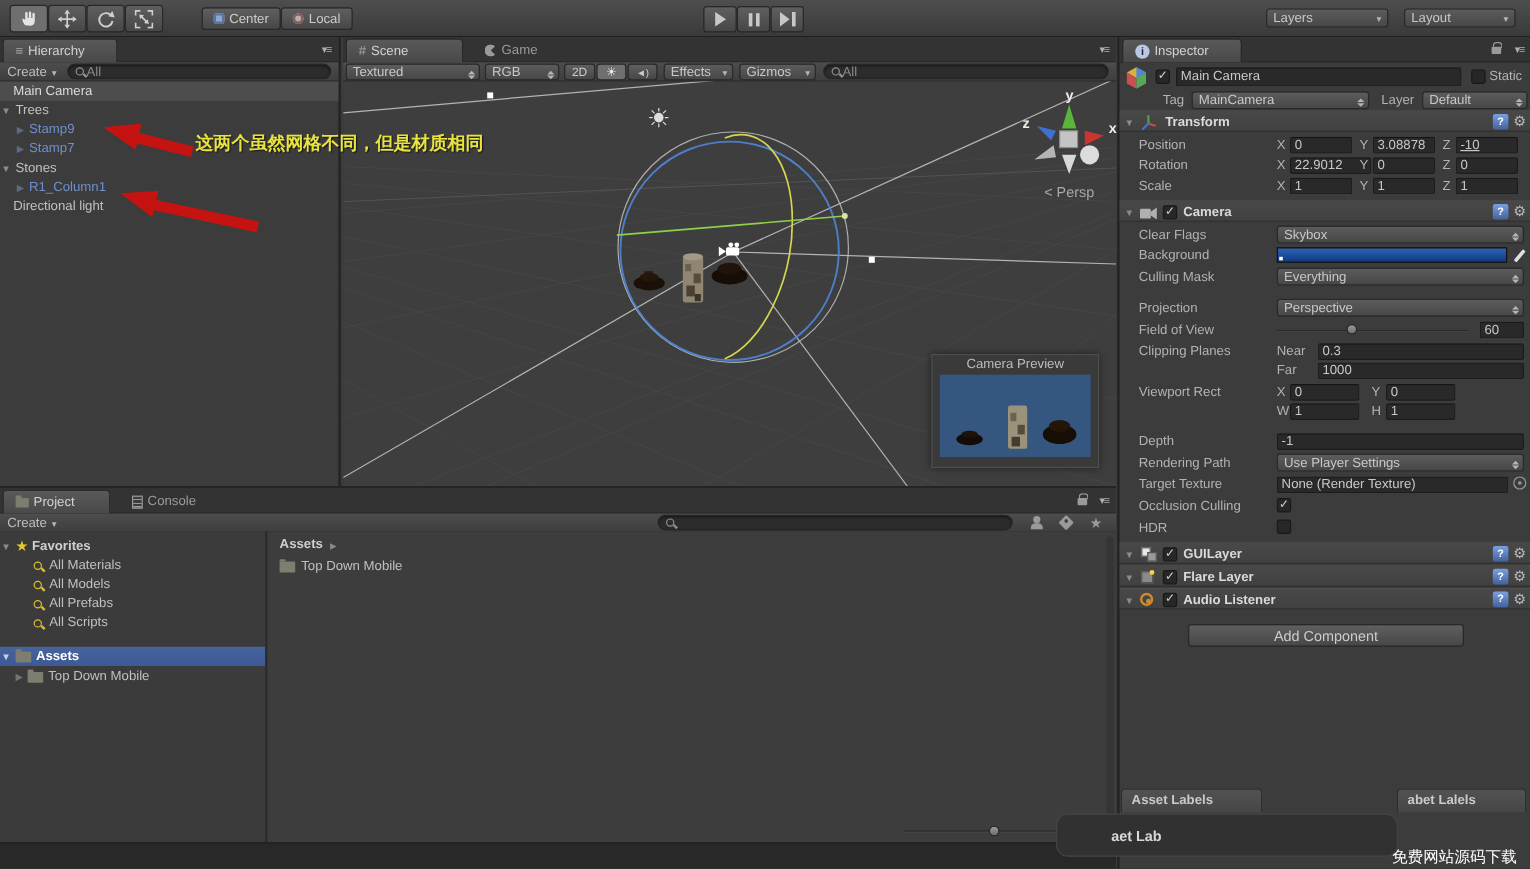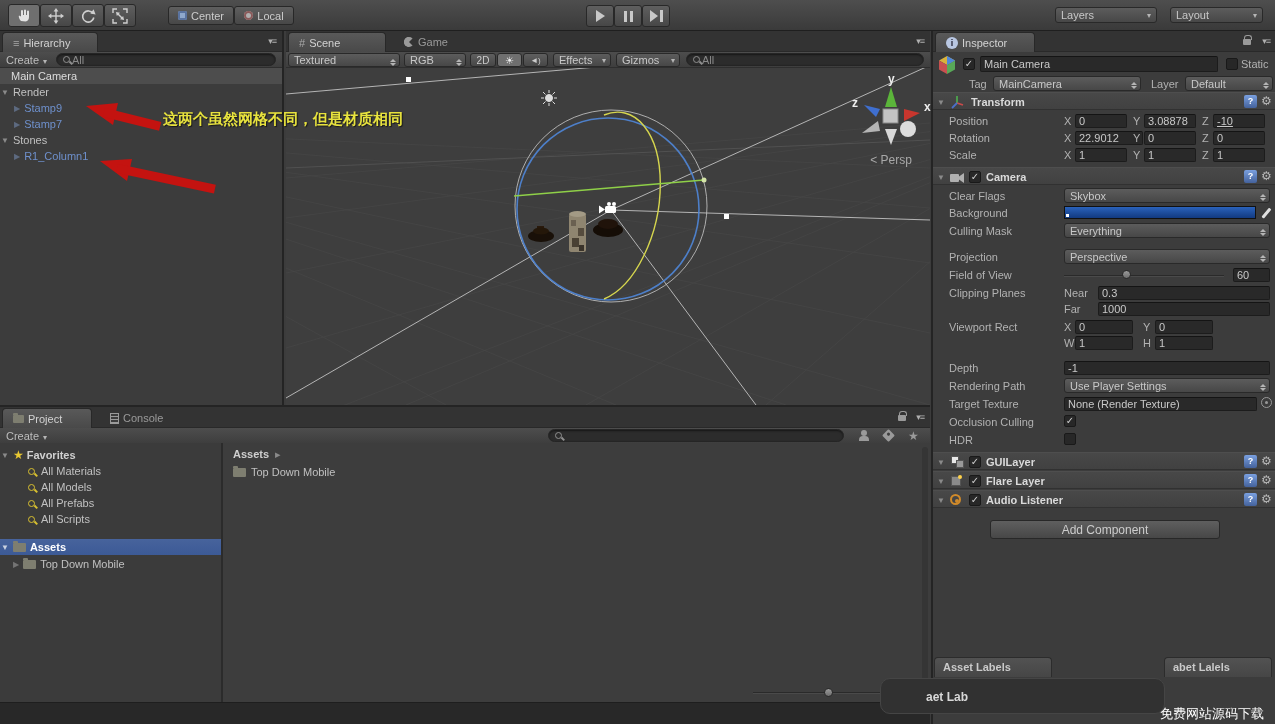--- a/index.html
+++ b/index.html
@@ -179,37 +179,40 @@
       <span class="pill" style="left:56px; top:1px; width:220px;">
         <span class="mag"></span>
         <span>All</span>
       </span>
     </div>
     <div class="hrow sel" style="top:37px;">
       <span style="margin-left:11px;color:#dcdcdc;">Main Camera</span>
     </div>
     <div class="hrow" style="top:53px;">
       <span class="fold" style="position:static;margin-left:1px;">▼</span>
-      <span style="margin-left:4px;">Render</span>
+      <span style="margin-left:4px;">Trees</span>
     </div>
     <div class="hrow" style="top:69px;">
       <span class="fold closed" style="position:static;margin-left:14px;color:#5d6a80;">▶</span>
       <span class="prefab" style="margin-left:4px;">Stamp9</span>
     </div>
     <div class="hrow" style="top:85px;">
       <span class="fold closed" style="position:static;margin-left:14px;color:#5d6a80;">▶</span>
       <span class="prefab" style="margin-left:4px;">Stamp7</span>
     </div>
     <div class="hrow" style="top:101px;">
       <span class="fold" style="position:static;margin-left:1px;">▼</span>
       <span style="margin-left:4px;">Stones</span>
     </div>
     <div class="hrow" style="top:117px;">
       <span class="fold closed" style="position:static;margin-left:14px;color:#5d6a80;">▶</span>
       <span class="prefab" style="margin-left:4px;">R1_Column1</span>
+    </div>
+    <div class="hrow" style="top:133px;">
+      <span style="margin-left:11px;">Directional light</span>
     </div>
   </div>
 
   <div class="panel" id="scene" style="left:286px; top:31px; width:644px; height:374px;">
     <div class="tabbar">
       <div class="tab" style="left:2px; width:98px;">
         <span style="color:#a8a8a8;">#</span>
         <span>Scene</span>
       </div>
       <div class="tab inactive" style="left:108px; width:80px;">
@@ -315,20 +318,34 @@
       <rect x="283" y="146" width="17" height="38" rx="2" fill="#8f8570"></rect>
       <ellipse cx="291.5" cy="146" rx="8.5" ry="3" fill="#a39a85"></ellipse>
       <rect x="285" y="152" width="5" height="6" fill="#6a6051"></rect>
         <rect x="292" y="160" width="6" height="8" fill="#564c3e"></rect>
       <rect x="286" y="170" width="7" height="9" fill="#4a4134"></rect>
         <rect x="293" y="177" width="5" height="6" fill="#3a332a"></rect>
       <ellipse cx="322" cy="162" rx="15" ry="7" fill="#150d06"></ellipse>
       <ellipse cx="322" cy="156" rx="10" ry="5" fill="#20130a"></ellipse>
     </svg>
 
+    <div id="campreview">
+      <span class="ttl">Camera Preview</span>
+      <svg width="126" height="69" style="margin:2px 0 0 6px;">
+        <rect width="126" height="69" fill="#35577f"></rect>
+        <ellipse cx="25" cy="54" rx="11" ry="5" fill="#120b06"></ellipse>
+        <ellipse cx="25" cy="50" rx="7" ry="3" fill="#1d1108"></ellipse>
+        <rect x="57" y="26" width="16" height="36" rx="2" fill="#9b927c"></rect>
+        <rect x="59" y="32" width="5" height="7" fill="#6b6252"></rect>
+          <rect x="65" y="42" width="6" height="8" fill="#564c3e"></rect>
+        <rect x="60" y="52" width="7" height="8" fill="#463d31"></rect>
+        <ellipse cx="100" cy="50" rx="14" ry="8" fill="#160d05"></ellipse>
+        <ellipse cx="100" cy="43" rx="9" ry="5" fill="#241509"></ellipse>
+      </svg>
+    </div>
 
     <div id="axisgizmo">
       <svg width="90" height="80" viewBox="0 0 90 80">
         <text x="42" y="12" fill="#eee" font-size="12" font-weight="bold" font-family="Liberation Sans, sans-serif">y</text>
         <text x="6" y="36" fill="#eee" font-size="12" font-weight="bold" font-family="Liberation Sans, sans-serif">z</text>
         <text x="78" y="40" fill="#eee" font-size="12" font-weight="bold" font-family="Liberation Sans, sans-serif">x</text>
         <polygon points="45,16 39,36 51,36" fill="#5bb53a"></polygon>
         <polygon points="18,34 34,38 30,46" fill="#3f6fd0"></polygon>
         <polygon points="74,42 58,38 58,50" fill="#c8362e"></polygon>
         <polygon points="45,74 39,58 51,58" fill="#d8d8d8"></polygon>

